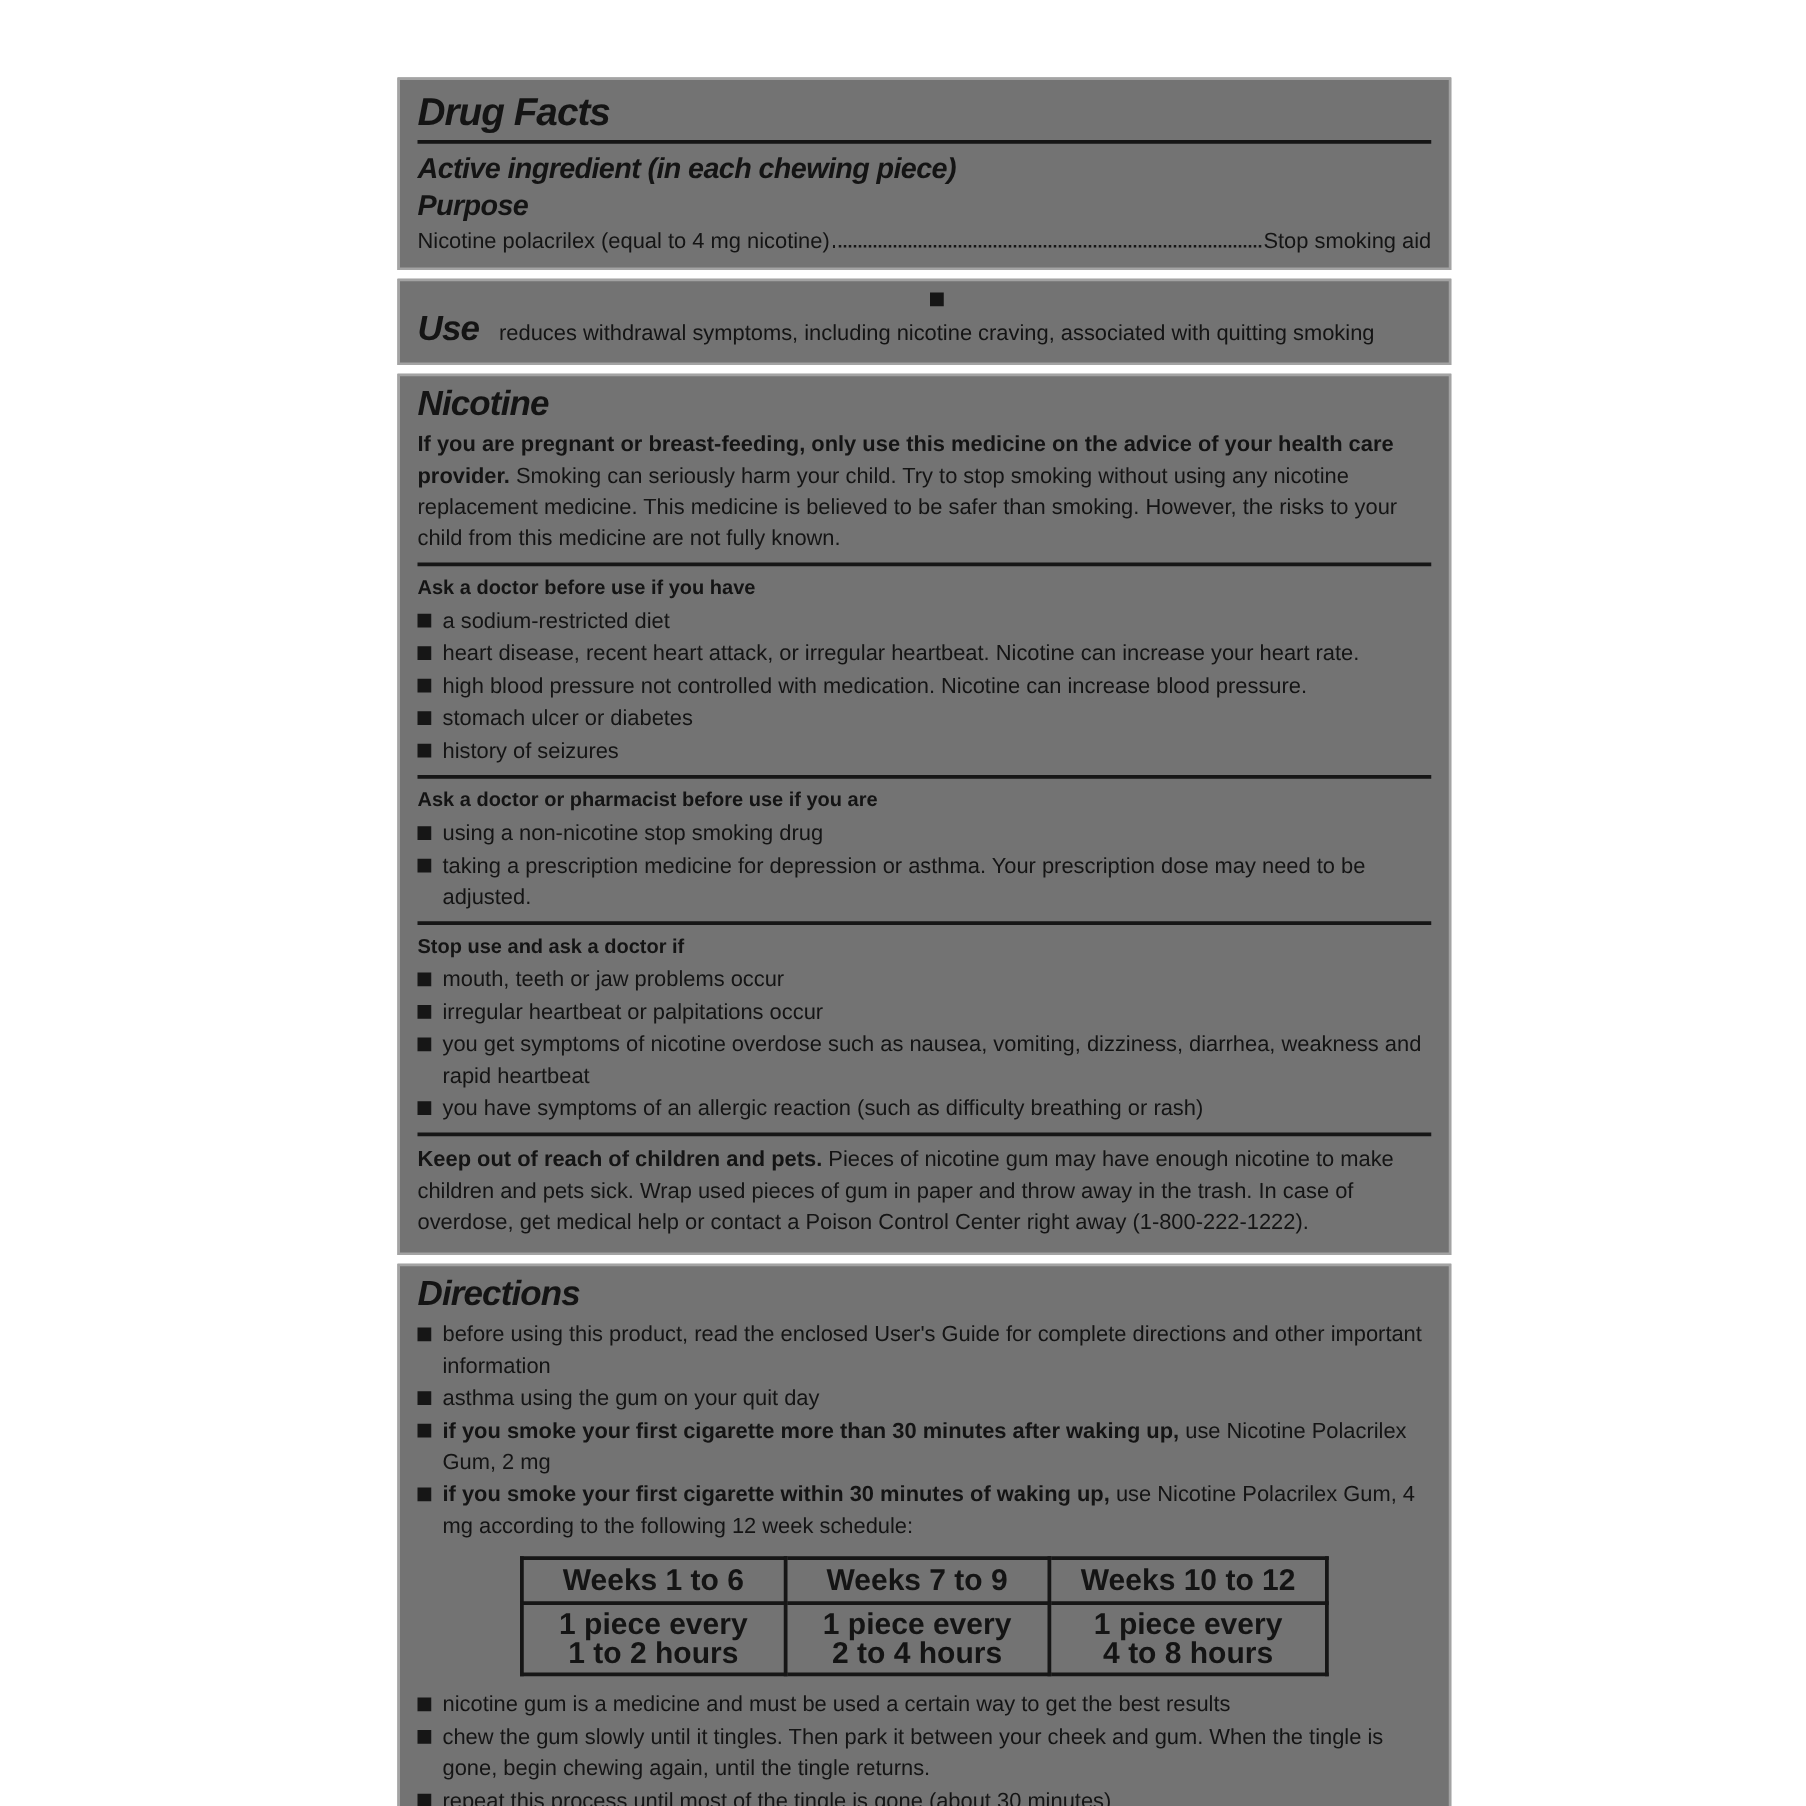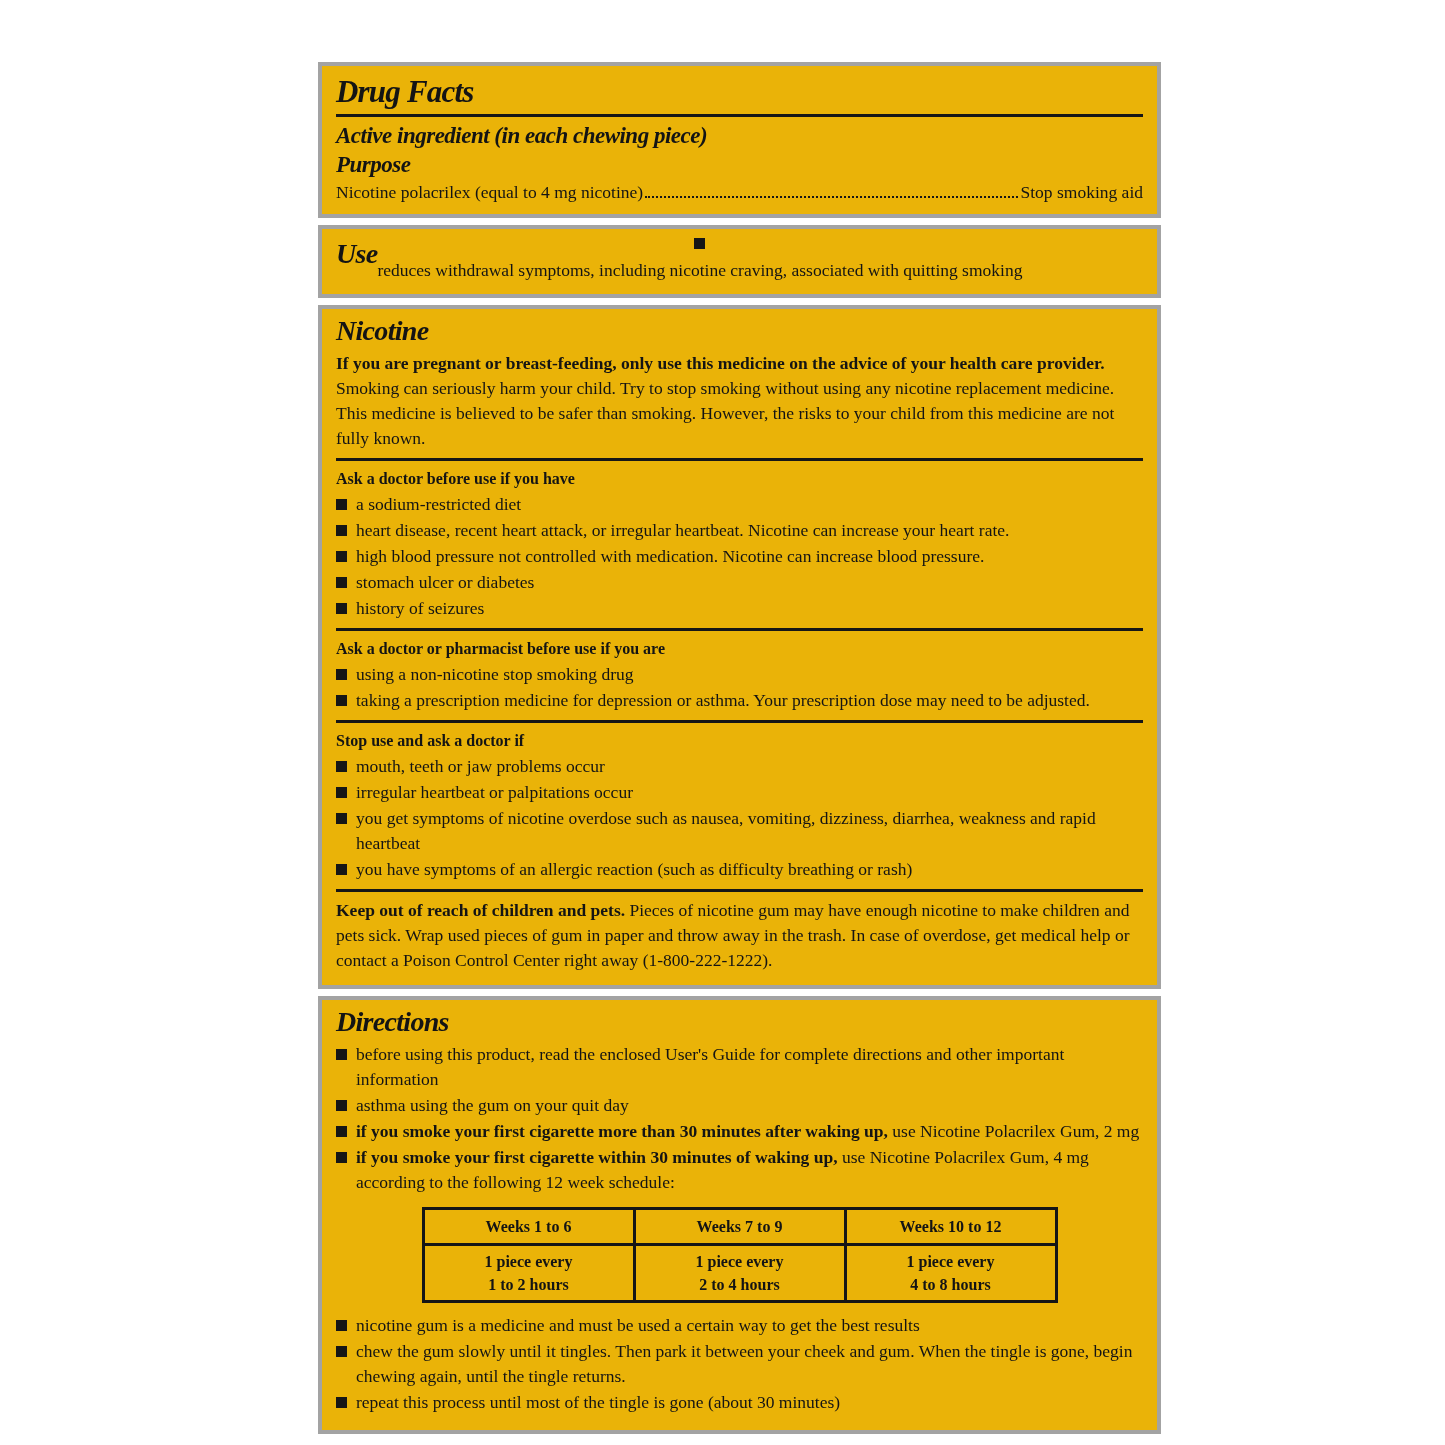--- a/index.html
+++ b/index.html
@@ -5,55 +5,55 @@
   html,body { margin:0; padding:0; background:#ffffff; }
   .sheet {
     width:1445px; height:1445px; position:relative; background:#ffffff;
     font-family:"Liberation Sans", sans-serif; color:#141414; overflow:hidden;
   }
   .label {
     position:absolute; left:318px; top:62px; width:843px;
     display:flex; flex-direction:column; gap:7px;
   }
   .box {
-    border:4px solid #a3a3a3; background:#eab308;
-    padding:6px 14px 10px 14px; box-sizing:border-box;font-family:Liberation Serif, serif;
+    border:2px solid #a3a3a3; background:#737373;
+    padding:6px 14px 10px 14px; box-sizing:border-box;
   }
   .title-xl {
     font-size:31px; font-style:italic; font-weight:bold;
     letter-spacing:-0.8px; margin:2px 0 4px 0;
   }
   .title-lg {
     font-size:28px; font-style:italic; font-weight:bold;
     letter-spacing:-0.7px; margin:0 0 4px 0;
   }
   .rule { border:none; border-top:3px solid #161616; margin:3px 0 5px 0; }
   .sep  { border:none; border-top:3px solid #161616; margin:7px 0 6px 0; }
   .heads-row { display:flex; justify-content:center; align-items:baseline;flex-direction:column; }
   .title-md {
     font-size:23px; font-style:italic; font-weight:bold;
     letter-spacing:-0.5px; margin:1px 0 2px 0;
   }
   .body-txt { font-size:17.5px; line-height:25px; }
   .leader-row { display:flex; align-items:baseline; font-size:17.5px; line-height:24px; }
   .leader { flex:1; border-bottom:2px dotted #161616; margin:0 2px 4px 2px; }
-  .use-box { display:flex; align-items:flex-start; padding:9px 14px 11px 14px; }
+  .use-box { display:flex; align-items:flex-end; gap:16px; padding:9px 14px 11px 14px; }
   .use-row-text { display:flex; align-items:center; gap:9px;flex-direction:column; }
   .bullet {
     width:11px; height:11px; background:#161616; display:inline-block; flex:none;
   }
   .para { font-size:17.5px; line-height:25px; margin:2px 0; }
   .subhead { font-size:16px; font-weight:bold; line-height:24px; margin:2px 0 1px 0; }
   .li { display:flex; gap:9px; font-size:17.5px; line-height:25px; margin:0 0 1px 0; }
   .li .bullet { margin-top:7px; }
   .li-text { flex:1; }
   .dir-box { position:relative; padding-bottom:14px; }
   .dir-table { border-collapse:collapse; margin:12px auto 10px auto; }
   .dir-table th, .dir-table td {
-    border:3px solid #161616; font-size:16px; font-weight:bold;
+    border:3px solid #161616; font-size:24px; font-weight:bold;
     text-align:center; line-height:23px; padding:4px 24px; min-width:160px;
   }
   .dir-table th { padding:5px 24px; }
   b { font-weight:bold; }
 </style>
 </head>
 <body>
 
 <div class="sheet">
   <div class="label">

